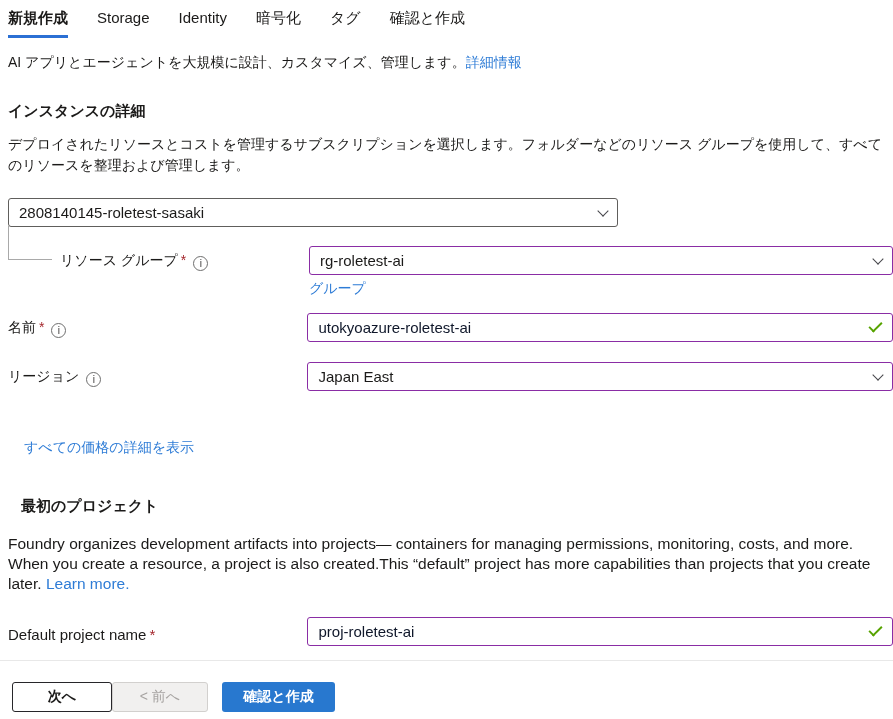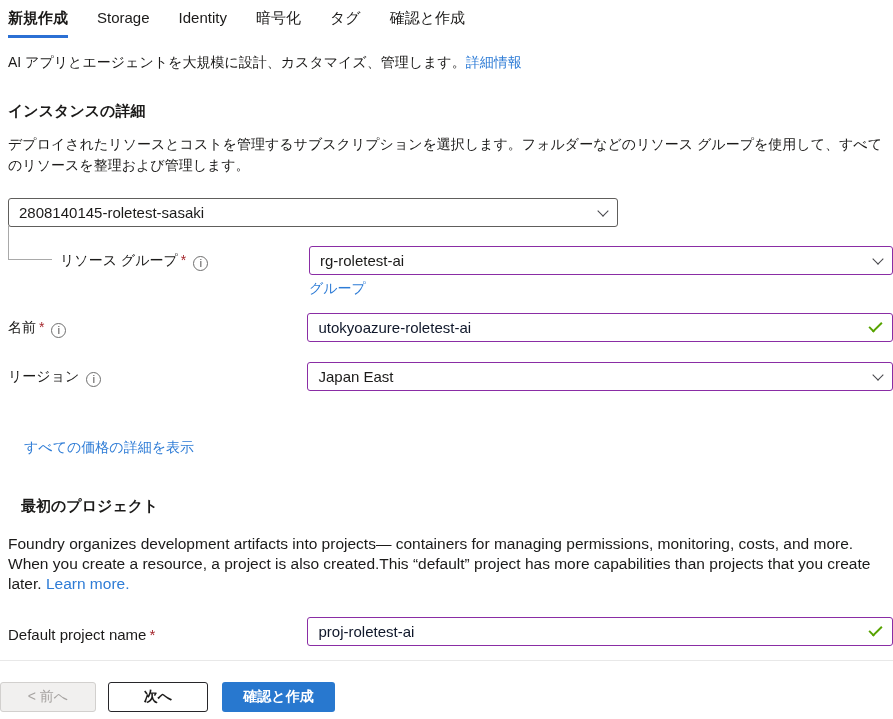--- a/index.html
+++ b/index.html
@@ -143,17 +143,17 @@
   <div class="fieldcol">
     <div class="fieldbox dirty">
       <input class="txt" type="text" value="proj-roletest-ai" style="">
       <span class="check"></span>
     </div>
   </div>
 </div>
 
 <div class="footer">
   <div class="btnrow">
+    <div class="btn btn-next">次へ</div>
     <div class="btn btn-prev" aria-disabled="true">&lt; 前へ</div>
-    <div class="btn btn-next">次へ</div>
     <div class="btn btn-review">確認と作成</div>
   </div>
 </div>
 
 </body></html>

